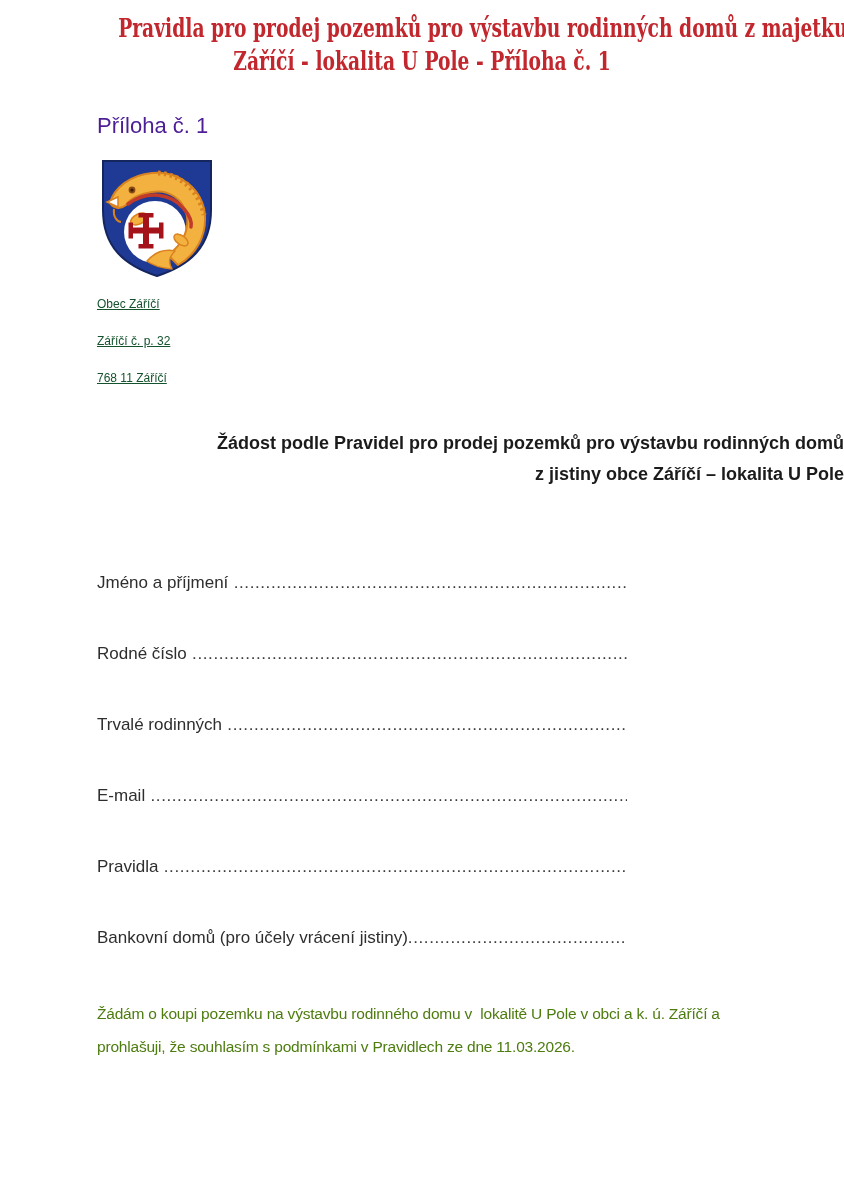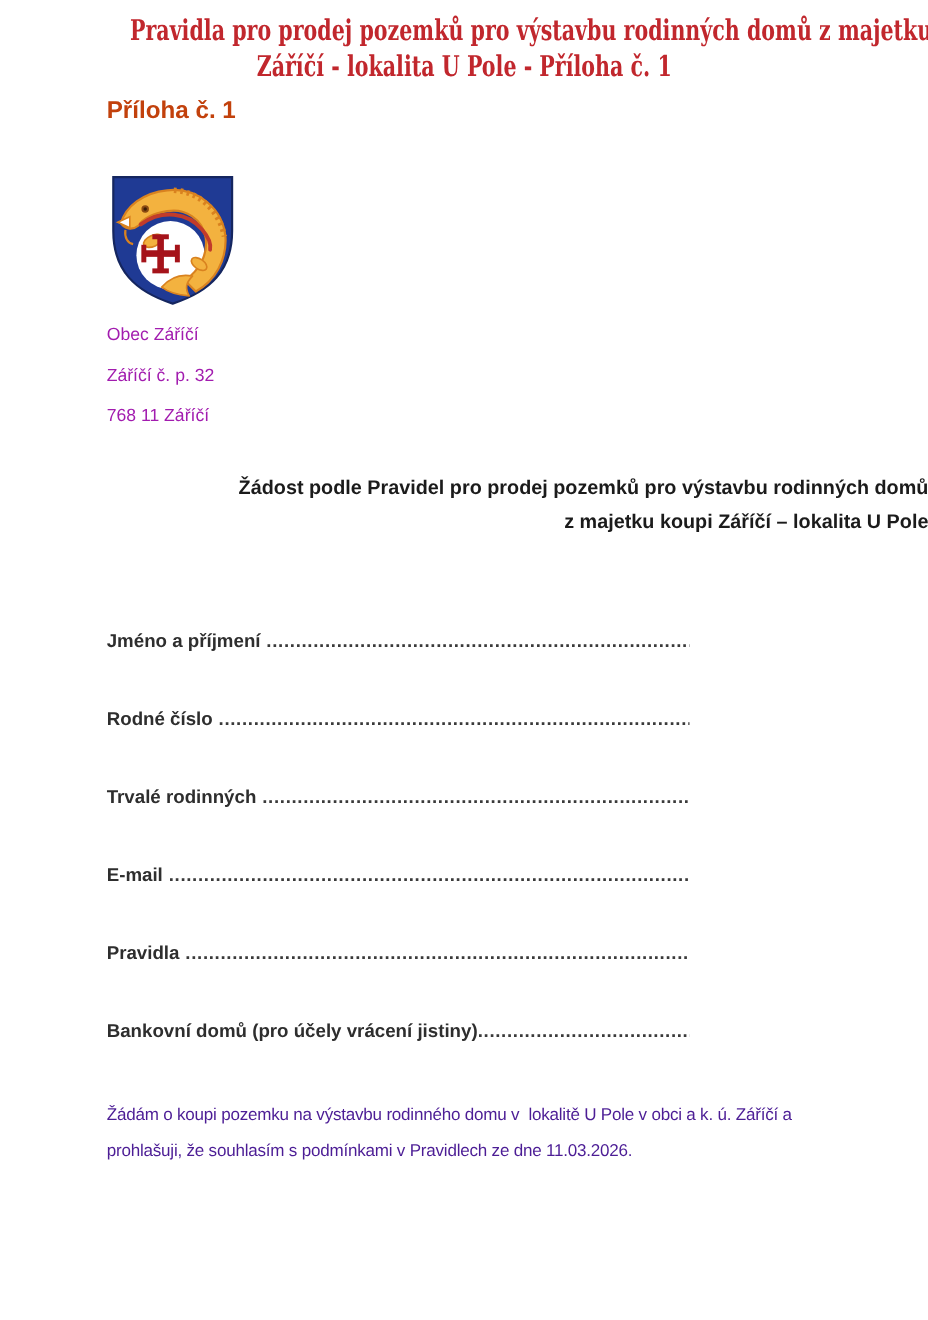--- a/index.html
+++ b/index.html
@@ -8,38 +8,38 @@
     background:#ffffff; overflow:hidden;
     font-family:"Liberation Sans", sans-serif; color:#2b2b2b;
   }
   
   .header { position:absolute; top:12px; left:0; width:100%; text-align:center; color:#c1272d; }
   .header-line {
     font-family:"DejaVu Serif", serif; font-weight:bold; font-size:26px; line-height:33px;
     white-space:nowrap; transform:scaleX(0.72); transform-origin:50% 50%;
   }
   
-  .attachment { position:absolute; top:87px; left:97px; font-size:22px; font-weight:bold; color:#c2410c; }
+  .attachment { position:absolute; top:113px; left:97px; font-size:22px; font-weight:normal; color:#4c1d95; }
   
   .emblem { position:absolute; top:158px; left:95px; width:124px; height:122px; }
   .emblem svg { display:block; width:100%; height:100%; }
   
-  .address { position:absolute; top:286px; left:97px; font-size:16px; line-height:37px; color:#a21caf; }
+  .address { position:absolute; top:286px; left:97px; font-size:12px; line-height:37px; color:#14532d;text-decoration:underline; }
   
   .form-title { position:absolute; top:428px; left:0; width:100%; text-align:right;
     font-weight:bold; font-size:18px; line-height:31px; color:#1b1b1b; }
   
-  .fields { position:absolute; top:573px; left:97px; width:530px;font-weight:bold; }
+  .fields { position:absolute; top:573px; left:97px; width:530px; }
   .field-row { display:flex; align-items:baseline; height:22px; margin-bottom:49px;
     overflow:hidden; font-size:17px; white-space:nowrap; color:#2e2e2e; }
   .field-label { flex:0 0 auto; }
   .field-dots { flex:1 1 auto; overflow:hidden; white-space:pre; letter-spacing:0.6px; color:#3a3a3a; }
   
   .declaration { position:absolute; top:997px; left:97px; font-size:15.5px; line-height:33px;
-    letter-spacing:-0.2px; color:#4c1d95; }
+    letter-spacing:-0.2px; color:#4d7c0f; }
   .decl-line { white-space:pre; }
 </style>
 </head>
 <body>
 
 <div class="page">
 
   <div class="header">
     <div class="header-line">Pravidla pro prodej pozemků pro výstavbu rodinných domů z majetku obce</div>
     <div class="header-line">Záříčí - lokalita U Pole - Příloha č. 1</div>
@@ -80,21 +80,21 @@
   </div>
 
   <div class="address">
     <div>Obec Záříčí</div>
     <div>Záříčí č. p. 32</div>
     <div>768 11 Záříčí</div>
   </div>
 
   <div class="form-title">
     <div>Žádost podle Pravidel pro prodej pozemků pro výstavbu rodinných domů</div>
-    <div>z majetku koupi Záříčí – lokalita U Pole</div>
+    <div>z jistiny obce Záříčí – lokalita U Pole</div>
   </div>
 
   <div class="fields">
     <div class="field-row">
       <span class="field-label">Jméno a příjmení</span>
       <span class="field-dots"> ........................................................................................................................</span>
     </div>
     <div class="field-row">
       <span class="field-label">Rodné číslo</span>
       <span class="field-dots"> ........................................................................................................................</span>

